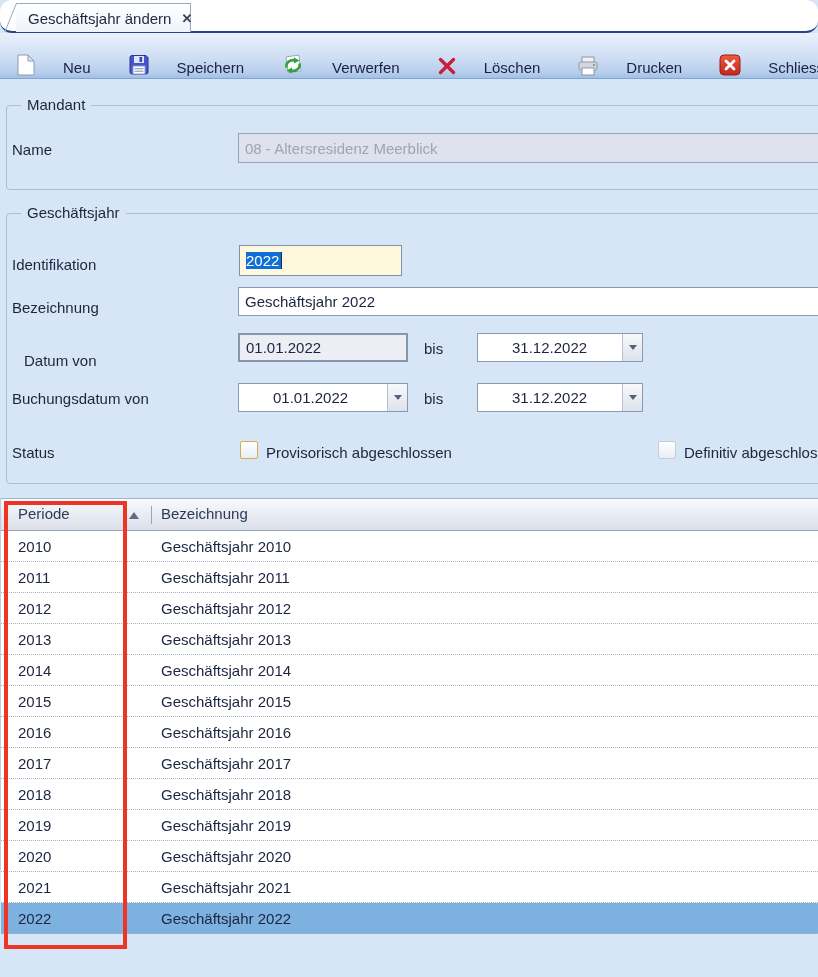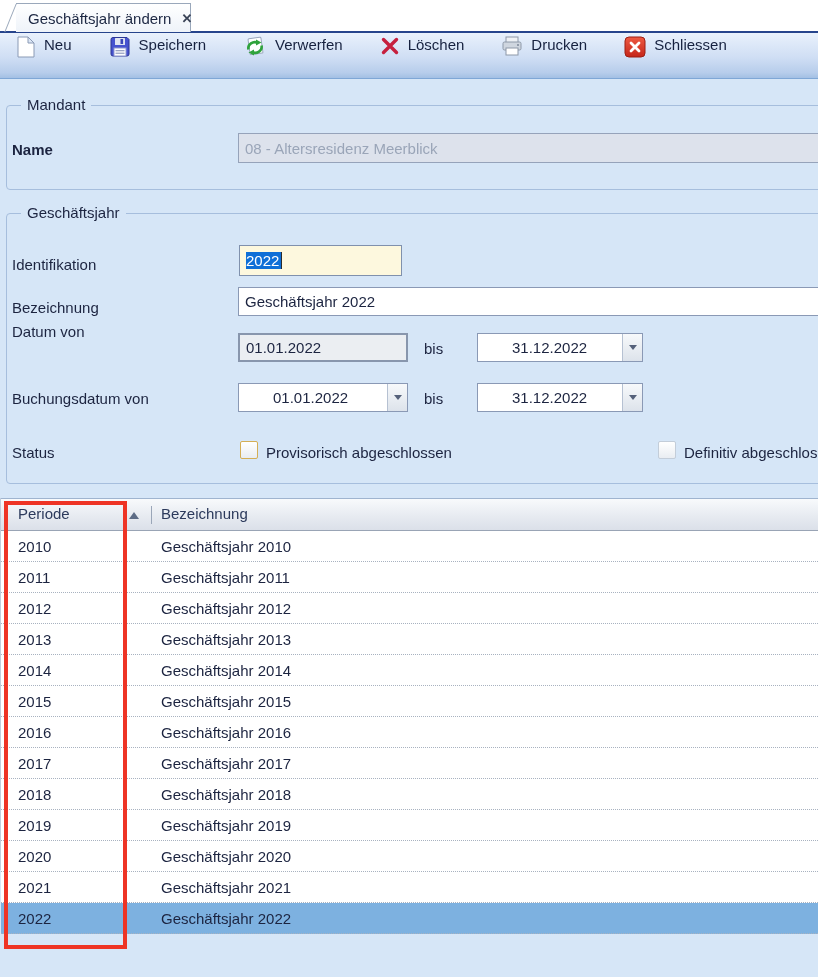--- a/index.html
+++ b/index.html
@@ -2,34 +2,34 @@
 <html><head>
 <meta charset="utf-8">
 <style>
   html,body{margin:0;padding:0;background:#ffffff;}
   #app{
     position:relative;width:818px;height:977px;overflow:hidden;
     font-family:"Liberation Sans",sans-serif;font-size:15px;color:#1c2440;
     background:#d6e6f7;
   }
   
-  .tabbar{position:absolute;left:0;top:0;width:818px;height:31px;background:#ffffff;border-bottom:2px solid #26448c;}
+  .tabbar{position:absolute;left:0;top:0;width:818px;height:31px;background:#ffffff;border-bottom:2px solid #26448c;border-radius:12px;}
   .tab{position:absolute;left:16px;top:3px;width:174px;height:28px;
     background:linear-gradient(#ffffff,#eef3f9);
     border-top:1px solid #9aa8bb;border-right:1px solid #9aa8bb;
     display:flex;align-items:center;}
   .tab-slant{position:absolute;left:-6px;top:0;height:28px;width:1px;background:#9aa8bb;transform:skewX(-22deg);}
   .tab-title{padding-left:12px;color:#1c2742;white-space:nowrap;}
   .tab-close{margin-left:auto;padding:0 12px 0 10px;color:#3a4356;font-size:13px;font-weight:bold;cursor:default;}
   
   .toolbar{position:absolute;left:0;top:33px;width:818px;height:46px;
     background:linear-gradient(#e9f1fc,#cfdef4 55%,#b7cdeb 88%,#a3c0e4);
     border-bottom:1px solid #7fa7d6;
     display:flex;align-items:center;padding-left:6px;box-sizing:border-box;}
-  .tbtn{display:flex;align-items:flex-start;gap:8px;height:40px;padding:0 17px 0 10px;margin-right:10px;}
+  .tbtn{display:flex;align-items:flex-end;gap:27px;height:40px;padding:0 17px 0 10px;margin-right:10px;}
   .tlabel{color:#16213f;white-space:nowrap;}
   
   .groupbox{position:absolute;left:6px;width:824px;border:1px solid #a6bedd;border-radius:4px;box-sizing:border-box;}
   .legend{position:absolute;top:-10px;left:14px;background:#d6e6f7;padding:0 6px;color:#1c2440;white-space:nowrap;}
   .gb-mandant{top:105px;height:85px;}
   .gb-gj{top:213px;height:271px;}
   .flabel{position:absolute;left:12px;color:#1c2440;white-space:nowrap;}
   
   .input{position:absolute;box-sizing:border-box;display:flex;align-items:center;
     padding-left:6px;background:#ffffff;border:1px solid #8a99b5;color:#1c2440;white-space:nowrap;overflow:hidden;}
@@ -149,41 +149,41 @@
           <path d="M7 7 L15 15 M15 7 L7 15" stroke="#ffffff" stroke-width="2.8" stroke-linecap="round"></path>
         </svg>
       </span>
       <span class="tlabel">Schliessen</span>
     </div>
   </div>
 
   <div class="groupbox gb-mandant">
     <span class="legend">Mandant</span>
   </div>
-  <span class="flabel" style="top:141px;font-weight:bold;">Name</span>
+  <span class="flabel" style="top:141px;">Name</span>
   <div class="input readonly" style="left:238px;top:133px;width:588px;height:30px;">
     <span>08 - Altersresidenz Meerblick</span>
   </div>
 
   <div class="groupbox gb-gj">
     <span class="legend">Geschäftsjahr</span>
   </div>
 
   <span class="flabel" style="top:256px;">Identifikation</span>
   <div class="input ident" style="left:239px;top:245px;width:163px;height:31px;">
     <span class="sel">2022</span>
     <span class="caret"></span>
   </div>
 
   <span class="flabel" style="top:299px;">Bezeichnung</span>
   <div class="input" style="left:238px;top:287px;width:588px;height:29px;">
     <span>Geschäftsjahr 2022</span>
   </div>
 
-  <span class="flabel" style="top:323px;">Datum von</span>
+  <span class="flabel" style="top:352px;margin-left:12px;">Datum von</span>
   <div class="input sunken" style="left:238px;top:333px;width:170px;height:29px;">
     <span>01.01.2022</span>
   </div>
   <span class="flabel" style="left:424px;top:340px;">bis</span>
   <div class="combo" style="left:477px;top:333px;width:166px;height:29px;">
     <span class="combo-val">31.12.2022</span>
     <span class="combo-btn">
         <i class="arr-down"></i>
       </span>
   </div>

